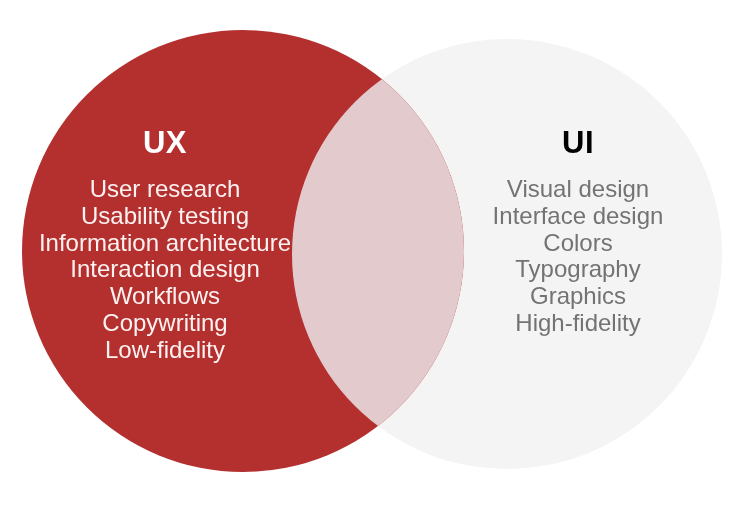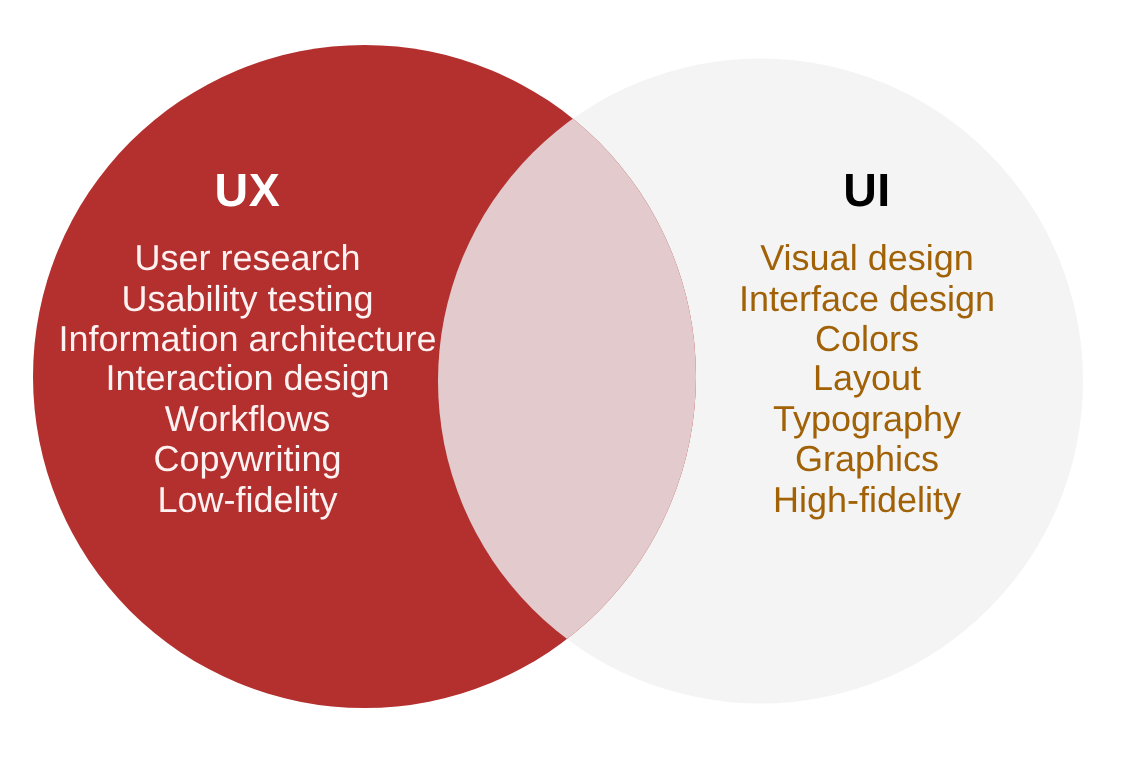--- a/index.html
+++ b/index.html
@@ -21,21 +21,21 @@
   #venn-svg {
     position: absolute;
     left: 0;
     top: 0;
     width: 750px;
     height: 510px;
   }
   .text-layer {
     position: absolute;
     left: 0;
-    top: 0;
+    top: 16px;
     width: 750px;
     height: 363px;
     pointer-events: none;
   }
   .panel {
     position: absolute;
     text-align: center;
     pointer-events: auto;
   }
   .panel-title {
@@ -77,21 +77,21 @@
     line-height: 26.8px;
   }
 
   
   #ui-panel {
     left: 458px;
     top: 110px;
     width: 240px;
   }
   #ui-panel .panel-title { color: #000000; }
-  #ui-panel .panel-list li { color: #a16207; }
+  #ui-panel .panel-list li { color: #737373; }
 </style>
 </head>
 <body>
 
 <div id="venn-canvas">
 
   <svg id="venn-svg" viewBox="0 0 750 510" xmlns="http://www.w3.org/2000/svg">
     <defs>
       <clipPath id="clip-left-circle">
         <circle cx="243" cy="251" r="221"></circle>
@@ -122,21 +122,20 @@
       </ul>
     </div>
 
 
     <div class="panel" id="ui-panel">
       <div class="panel-title">UI</div>
       <ul class="panel-list">
         <li>Visual design</li>
         <li>Interface design</li>
         <li>Colors</li>
-        <li>Layout</li>
         <li>Typography</li>
         <li>Graphics</li>
         <li>High-fidelity</li>
       </ul>
     </div>
 
   </div>
 </div>
 
 </body></html>

